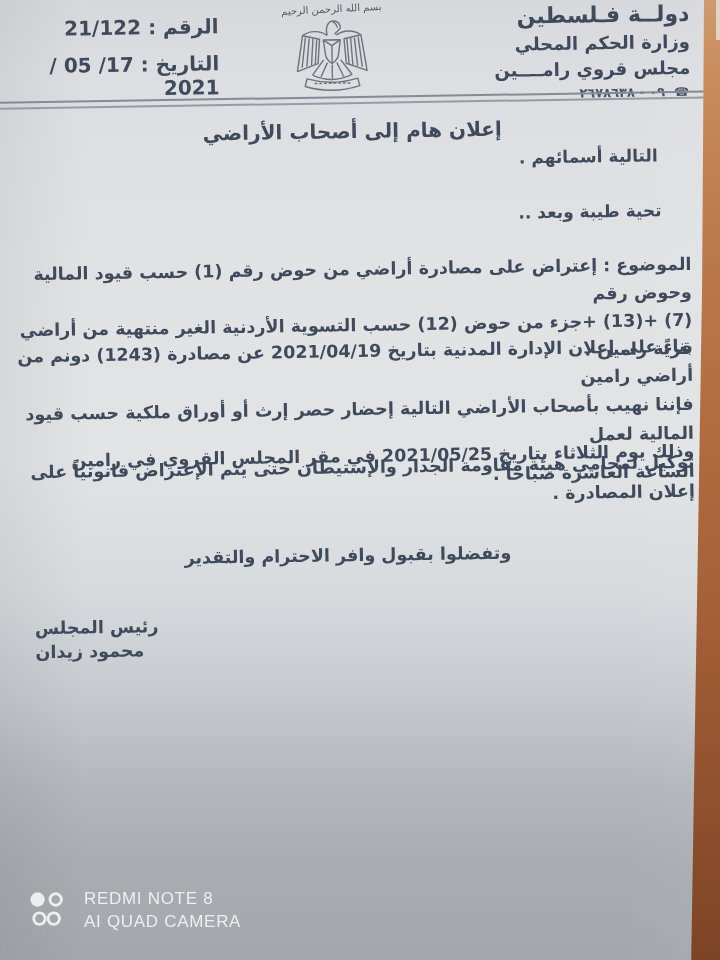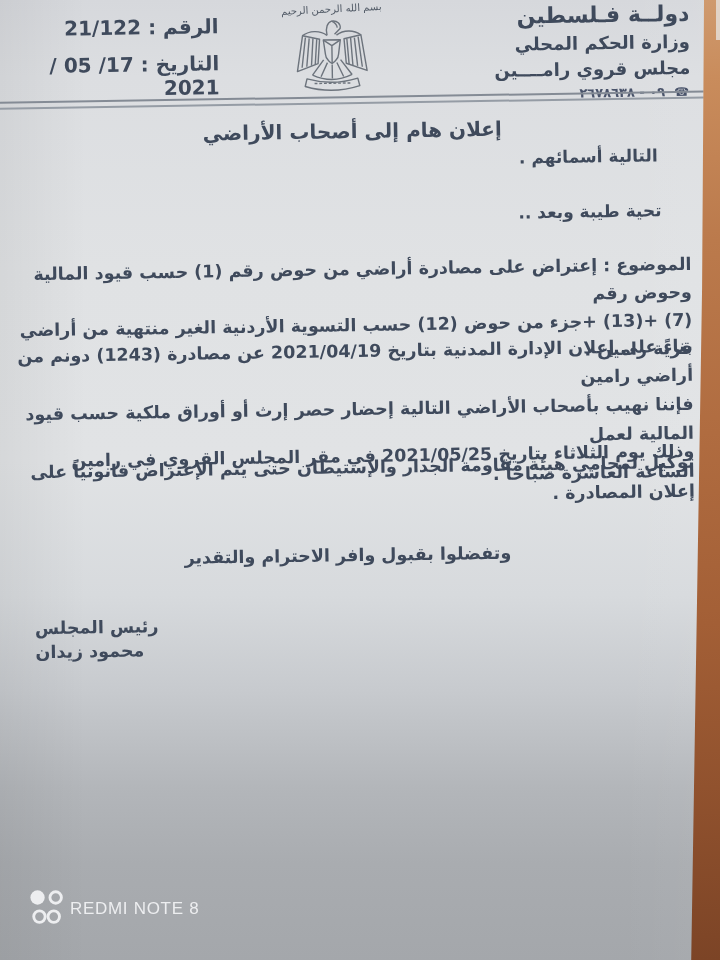--- a/index.html
+++ b/index.html
@@ -34,21 +34,21 @@
   .closing{position:absolute;top:545px;left:0;width:688px;text-align:center;font-size:17.5px;font-weight:bold;}
   .signature{position:absolute;top:611px;left:30px;width:150px;text-align:left;font-size:17.5px;font-weight:bold;line-height:24px;}
   
   .table-edge{
     position:absolute;top:0;right:0;width:32px;height:960px;
     background:linear-gradient(180deg,#cf9a6e 0%,#c98c5c 8%,#bb7a4c 25%,#b06c40 45%,#a35f36 65%,#91522e 82%,#7c4426 100%);
     clip-path:polygon(100% 0, 100% 100%, 10% 100%, 44% 30%, 50% 0);
   }
   .edge-sliver{position:absolute;top:0;right:0;width:4px;height:40px;background:#e6e2de;opacity:.8;}
   
-  .watermark{position:absolute;left:28px;top:887px;display:flex;align-items:center;gap:0;direction:ltr;}
+  .watermark{position:absolute;left:28px;top:887px;display:flex;align-items:center;gap:14px;direction:ltr;}
   .wm-text{font-family:"Liberation Sans",sans-serif;font-size:17px;color:#edeef0;letter-spacing:.7px;line-height:23px;font-weight:400;}
   .emblem-svg{display:block;margin:2px auto 0;}
 </style>
 </head>
 <body>
 
 <div class="photo">
 
   <div class="content">
 
@@ -131,16 +131,17 @@
 
   <div class="watermark">
     <svg width="42" height="42" viewBox="0 0 44 44">
       <circle cx="10" cy="11" r="7.5" fill="#edeef0"></circle>
       <circle cx="29" cy="11" r="6" fill="none" stroke="#edeef0" stroke-width="3"></circle>
       <circle cx="12" cy="31" r="6" fill="none" stroke="#edeef0" stroke-width="3"></circle>
       <circle cx="27" cy="31" r="6" fill="none" stroke="#edeef0" stroke-width="3"></circle>
     </svg>
     <div class="wm-text">
       <div>REDMI NOTE 8</div>
+      <div>AI QUAD CAMERA</div>
     </div>
   </div>
 
 </div>
 
 </body></html>

